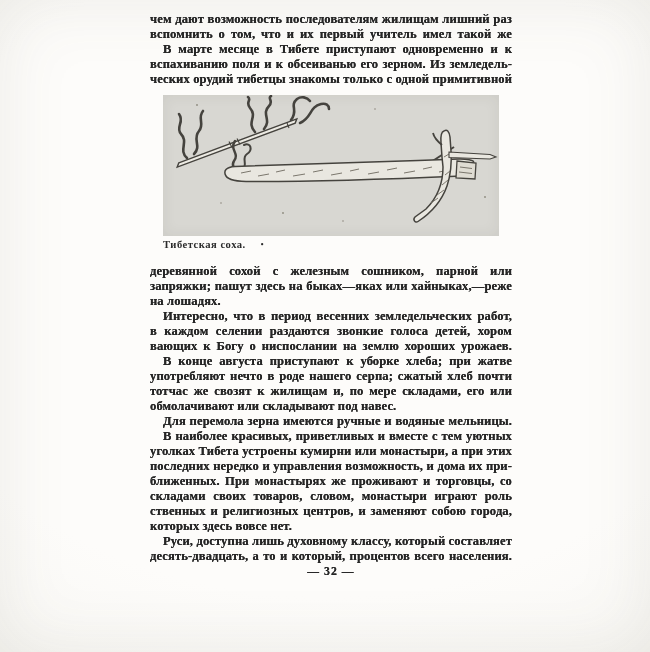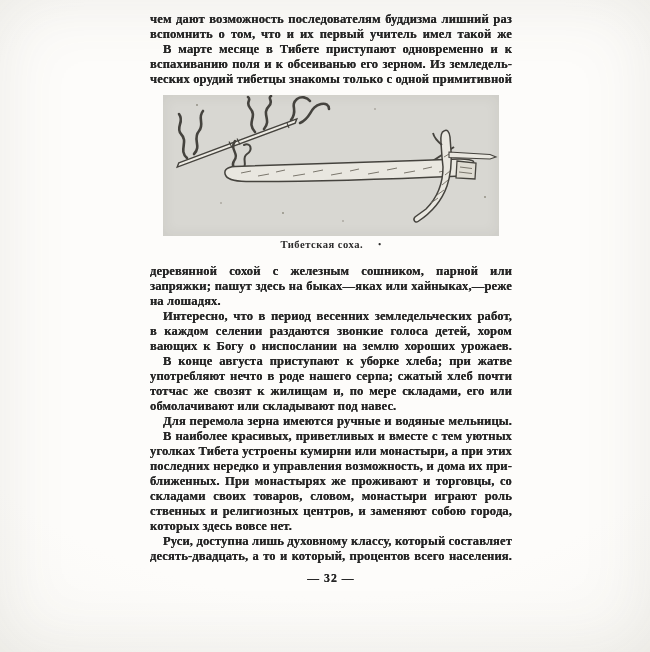--- a/index.html
+++ b/index.html
@@ -25,41 +25,41 @@
   }
   .line.last{text-align-last:left;}
   .para.indent .line:first-child{text-indent:13px;}
   .figure{
     margin:8px 0 0 13px;width:336px;height:141px;
     background:#d8d7d2;position:relative;
     box-shadow:inset 0 0 14px rgba(70,65,55,.08);
   }
   .figure svg{display:block;}
   .caption-row{
-    width:336px;margin:3px 0 14px 13px;text-align:center;
+    width:336px;margin:3px 0 14px 13px;
     font-size:10.6px;font-weight:700;letter-spacing:.5px;
     color:#2b2b2b;
   }
   .caption-mark{font-size:8px;margin-left:15px;vertical-align:1px;}
   .page-number-row{
-    width:362px;margin-top:7px;text-align:center;
+    width:362px;text-align:center;
     font-size:11.8px;font-weight:700;letter-spacing:1px;
     text-shadow:0 0 .3px currentColor;
   }
 </style>
 </head>
 <body style="color: rgb(38, 38, 38);">
 
 <div class="vignette"></div>
 
 <div class="text-column">
 
   <div id="paras-top">
       <div class="para">
-        <div class="line">чем дают возможность последователям буддизма лишний раз</div>
+        <div class="line">чем дают возможность последователям жилищам лишний раз</div>
         <div class="line">вспомнить о том, что и их первый учитель имел такой же</div>
       </div>
       <div class="para indent">
         <div class="line">В марте месяце в Тибете приступают одновременно и к</div>
         <div class="line">вспахиванию поля и к обсеиванью его зерном. Из земледель-</div>
         <div class="line">ческих орудий тибетцы знакомы только с одной примитивной</div>
       </div>
     </div>
 
   <div class="figure" style="background: rgb(216, 215, 210);">

